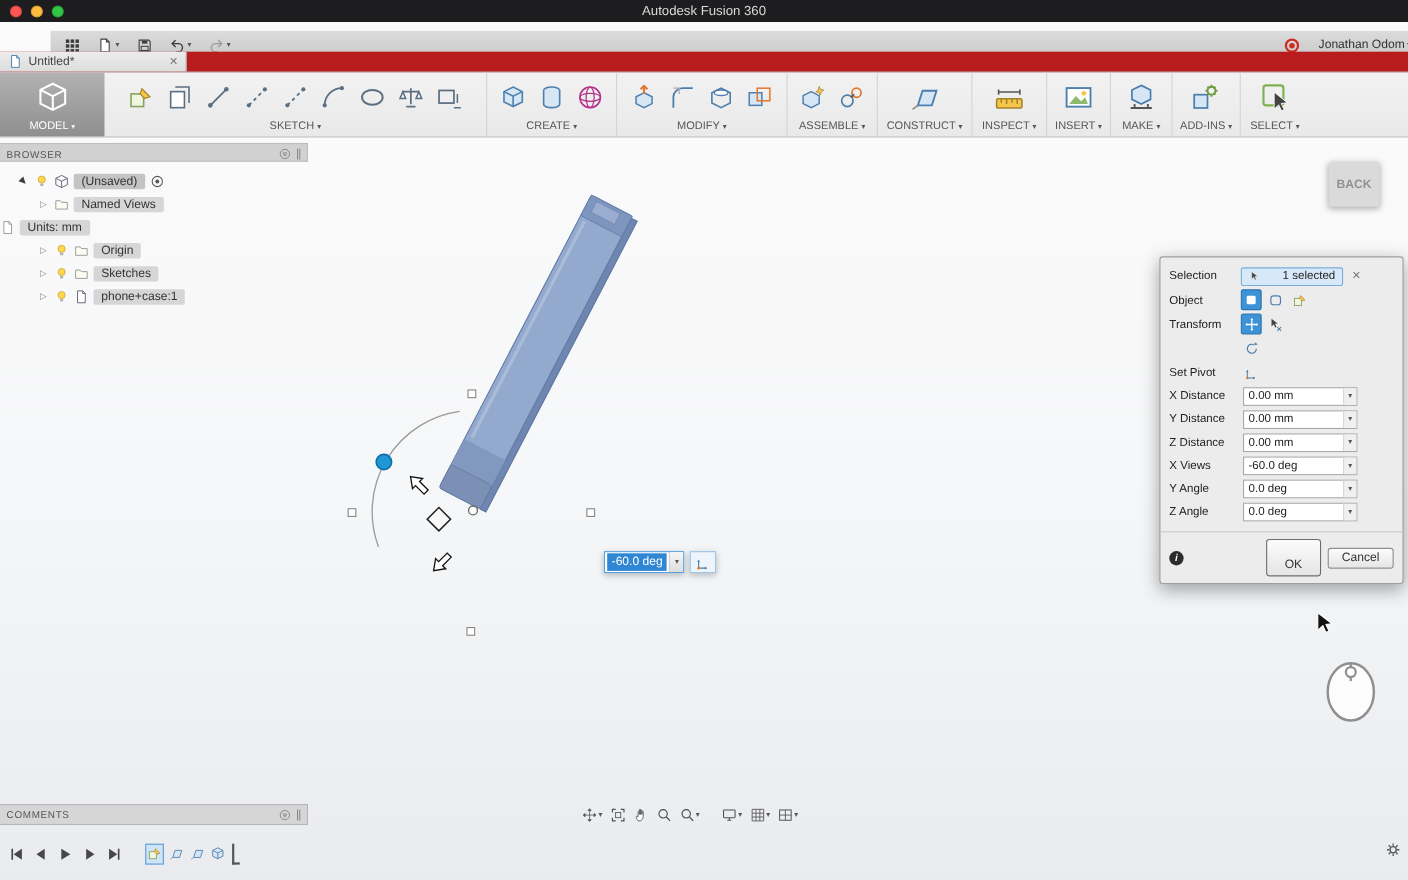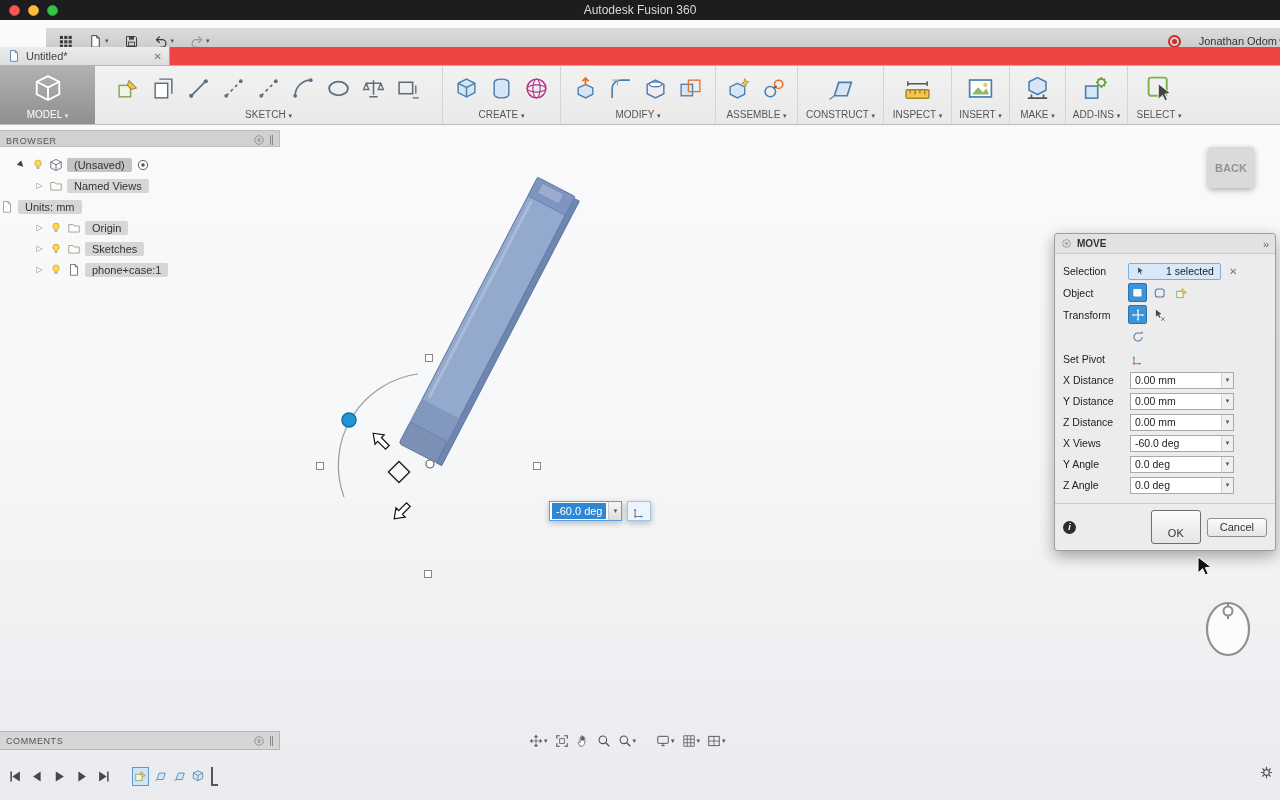--- a/index.html
+++ b/index.html
@@ -26,21 +26,21 @@
   .ab-right { margin-left:auto; display:flex; align-items:center; gap:18px; font-size:11px; color:#333; }
   .ab-item { display:flex; align-items:center; gap:2px; cursor:default; }
   .caret { font-size:7px; color:#555; }
   .record-ring { width:13px; height:13px; border:2px solid #cf2a20; border-radius:50%;
     display:flex; align-items:center; justify-content:center; }
   .record-ring::after { content:""; width:5px; height:5px; background:#cf2a20; border-radius:50%; }
   .help-q { font-weight:bold; font-size:13px; color:#333; }
 
   
   .tabbar { position:absolute; top:47px; left:0; width:1280px; height:19px;
-    background:#ef4444; border-bottom:1px solid #b3b3b3; z-index:30; display:flex; }
+    background:#b91c1c; border-bottom:1px solid #b3b3b3; z-index:30; display:flex; }
   .tab { width:170px; height:100%; background:linear-gradient(#ececec,#dddddd);
     border-right:1px solid #a6a6a6; display:flex; align-items:center; padding:0 7px; gap:5px;
     font-size:11px; color:#444; }
   .tab-label { flex:1; }
   .tab-close { color:#777; font-size:10px; }
 
   
   .ribbon { position:absolute; top:66px; left:0; width:1280px; height:59px;
     background:linear-gradient(#f2f2f2,#e9e9e9); border-bottom:1px solid #bfbfbf;
     display:flex; z-index:30; }
@@ -755,27 +755,20 @@
     <span class="ap-caret">▾</span>
   </span>
   <span class="ap-btn">
       <svg class="ic">
         <use href="#s-pivot"></use>
       </svg>
     </span>
 </div>
 
 <div class="move-dialog">
-  <div class="md-header">
-    <svg class="ic" width="11" height="11" style="color:#777">
-        <use href="#s-filter"></use>
-      </svg>
-    <span>MOVE</span>
-    <span class="md-exp">»</span>
-  </div>
   <div class="md-body">
     <div class="md-row">
       <span class="md-label">Selection</span>
       <span class="sel-btn">
         <svg class="ic">
             <use href="#s-pointer"></use>
           </svg>
         <span>1 selected</span>
       </span>
       <span class="md-x">✕</span>

